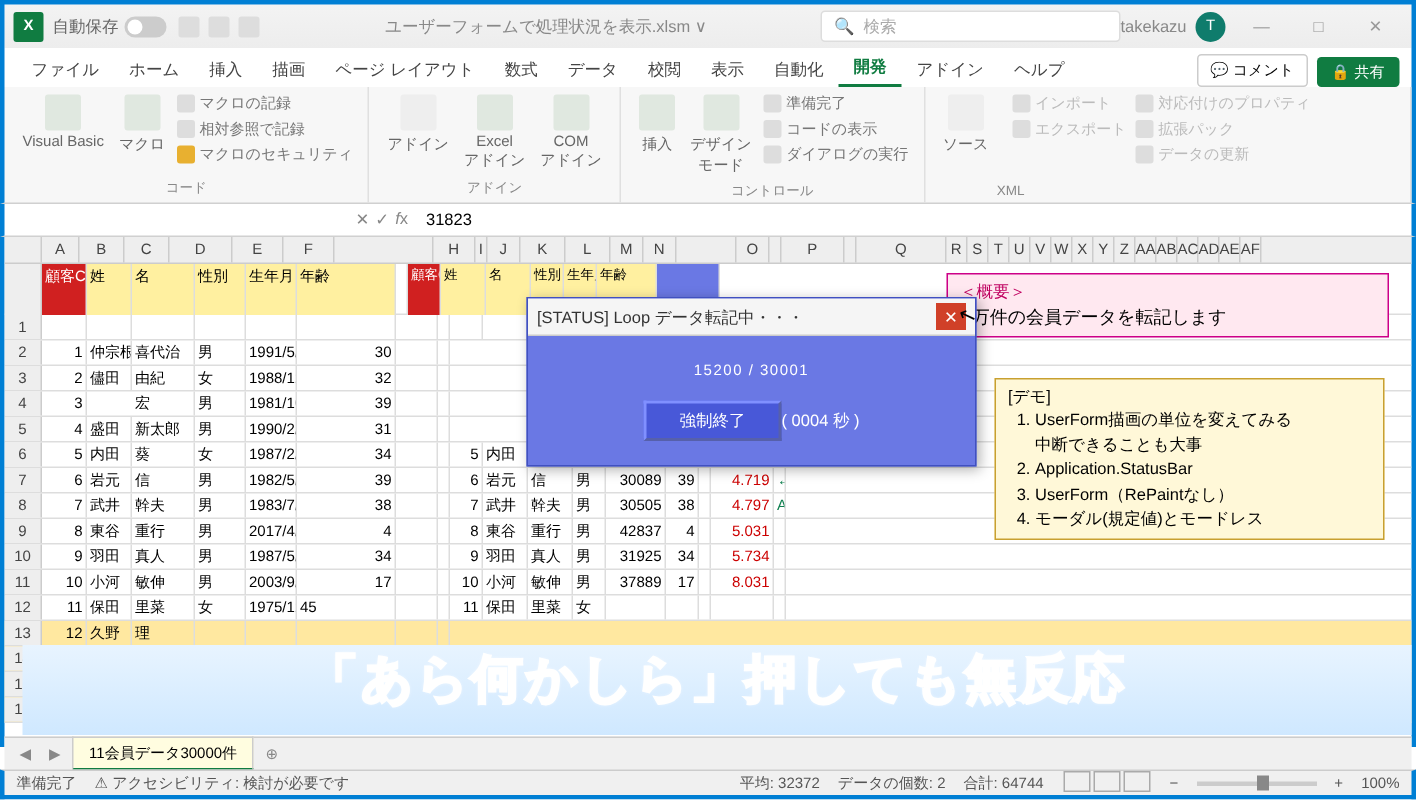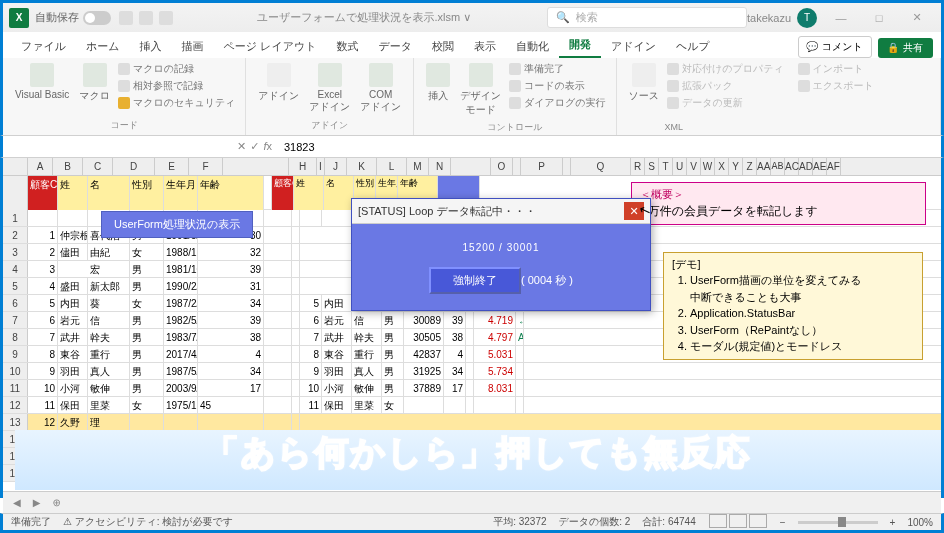--- a/index.html
+++ b/index.html
@@ -216,42 +216,42 @@
       </div>
     </div>
     <div class="ribbon-group-label">コントロール</div>
   </div>
   <div class="ribbon-group" style="flex:1">
     <div class="rg-row">
       <div class="rg-big disabled">
           <div class="ic" style="background:#eee"></div>
           <span>ソース</span>
         </div>
+      <div style="display:flex;flex-direction:column;gap:1px;margin-left:8px;">
+        <div class="rg-item disabled">
+            <span class="ic-sm"></span>
+            <span>インポート</span>
+          </div>
+        <div class="rg-item disabled">
+            <span class="ic-sm"></span>
+            <span>エクスポート</span>
+          </div>
+      </div>
       <div style="display:flex;flex-direction:column;gap:1px;">
         <div class="rg-item disabled">
             <span class="ic-sm"></span>
             <span>対応付けのプロパティ</span>
           </div>
         <div class="rg-item disabled">
             <span class="ic-sm"></span>
             <span>拡張パック</span>
           </div>
         <div class="rg-item disabled">
             <span class="ic-sm"></span>
             <span>データの更新</span>
-          </div>
-      </div>
-      <div style="display:flex;flex-direction:column;gap:1px;margin-left:8px;">
-        <div class="rg-item disabled">
-            <span class="ic-sm"></span>
-            <span>インポート</span>
-          </div>
-        <div class="rg-item disabled">
-            <span class="ic-sm"></span>
-            <span>エクスポート</span>
           </div>
       </div>
     </div>
     <div class="ribbon-group-label" style="text-align:left;padding-left:40px">XML</div>
   </div>
 </div>
 
 <div class="formula-bar">
   <div class="name-box"></div>
   <div class="fx-controls">
@@ -288,21 +288,21 @@
       <div style="width: 14px;">R</div>
       <div style="width: 14px;">S</div>
       <div style="width: 14px;">T</div>
       <div style="width: 14px;">U</div>
       <div style="width: 14px;">V</div>
       <div style="width: 14px;">W</div>
       <div style="width: 14px;">X</div>
       <div style="width: 14px;">Y</div>
       <div style="width: 14px;">Z</div>
       <div style="width: 14px;">AA</div>
-      <div style="width: 14px; font-family: Liberation Mono, monospace;">AB</div>
+      <div style="width: 14px;">AB</div>
       <div style="width: 14px;">AC</div>
       <div style="width: 14px;">AD</div>
       <div style="width: 14px;">AE</div>
       <div style="width: 14px;">AF</div>
     </div>
   <div class="row-area" id="row-area">
       <div class="row" style="height: 34px;">
         <div class="rh" style="height: 34px;"></div>
         <div class="cell hdr-red" style="width: 30px; height: 34px; line-height: 17px;">顧客CD</div>
         <div class="cell hdr-yel" style="width: 30px; height: 34px; line-height: 17px;">姓</div>
@@ -564,21 +564,20 @@
         <div class="cell " style="width: 30px;">砂川</div>
         <div class="cell " style="width: 42px;">紗和</div>
         <div class="cell " style="width: 34px;"></div>
         <div class="cell " style="width: 34px;"></div>
         <div class="cell " style="width: 66px;;text-align:right"></div>
         <div class="cell " style="width: 28px;"></div>
         <div class="cell " style="width: 8px;"></div>
       </div>
     </div>
 
-  <div class="grid-btn" style="top:53px; left:98px;">UserForm処理状況の表示</div>
 
   <div class="callout-box" style="top:24px; left:628px; width:295px;">
     <div style="color:#c00060">＜概要＞</div>
     <div style="font-size:12px;"><b style="font-size:14px">3</b><span>万件の会員データを転記します</span></div>
   </div>
   <div class="callout-box yellow" style="top:94px; left:660px; width:260px;">
     <div>[デモ]</div>
     <ol id="demo-list" style="padding-left:18px; line-height:1.5;">
         <li style="white-space: pre-line;">UserForm描画の単位を変えてみる
 中断できることも大事</li>
@@ -604,20 +603,21 @@
   <div class="cursor" style="top:44px;">↖</div>
 </div>
 
 <div class="banner">
   <div class="banner-text">「あら何かしら」押しても無反応</div>
 </div>
 
 <div class="sheet-tabs">
   <span class="nav">◀</span>
   <span class="nav">▶</span>
+  <div class="sheet-tab active">11会員データ30000件</div>
   <span class="nav">⊕</span>
 </div>
 
 <div class="statusbar">
   <span>準備完了</span>
   <span>⚠ <span>アクセシビリティ: 検討が必要です</span></span>
   <div class="spacer"></div>
   <span>平均: 32372</span>
   <span>データの個数: 2</span>
   <span>合計: 64744</span>

